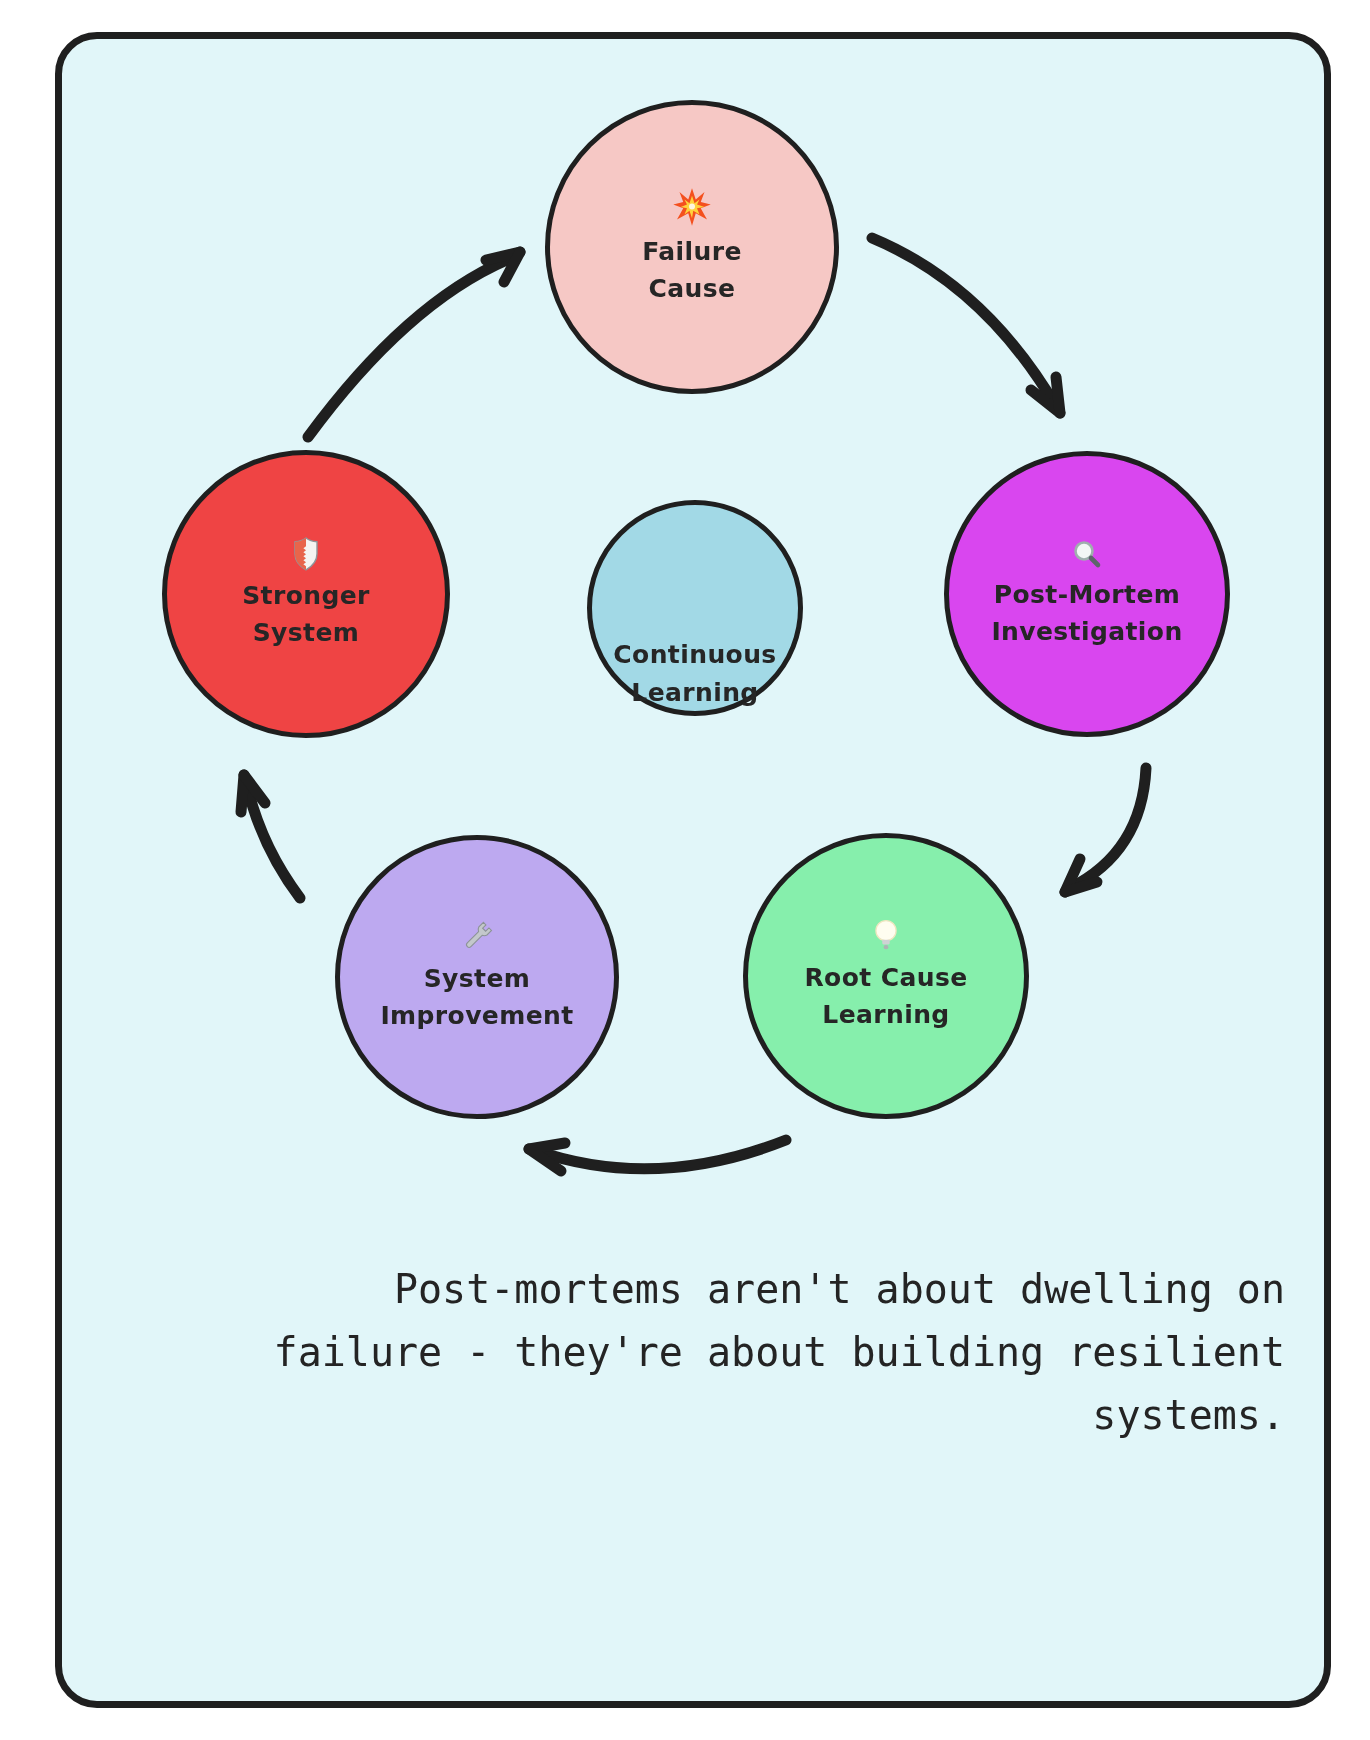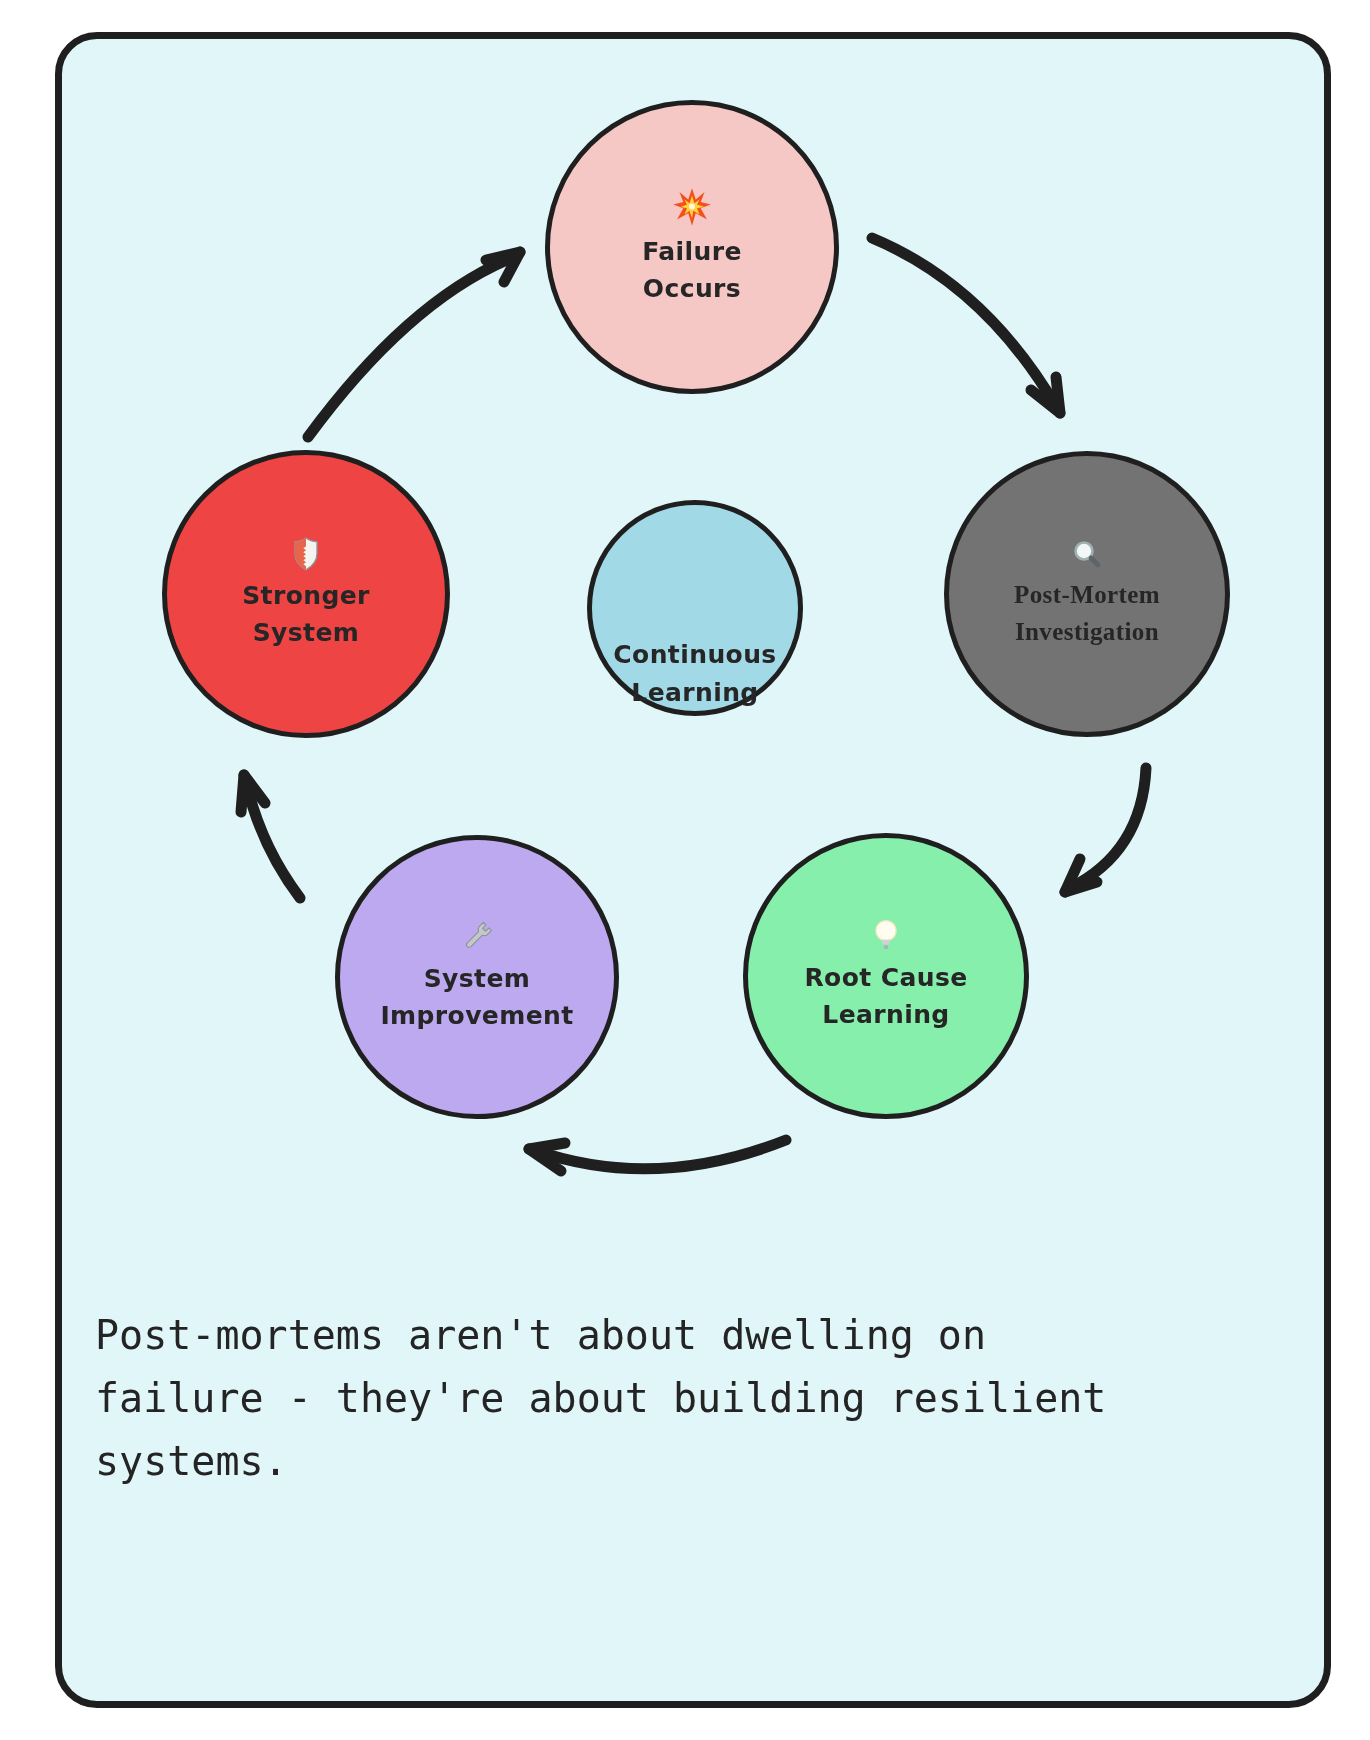--- a/index.html
+++ b/index.html
@@ -53,26 +53,27 @@
   }
   .arrows path {
     fill: none;
     stroke: #1f1f1f;
     stroke-width: 11;
     stroke-linecap: round;
     stroke-linejoin: round;
   }
   .caption {
     position: absolute;
-    left: 95px; top: 1304px;
+    left: 95px; top: 1258px;
     width: 1190px;
     font-family: "DejaVu Sans Mono", monospace;
     font-size: 40px;
     line-height: 1.58;
     color: #242424;
+    text-align: right;
   }
   .caption p {
     margin: 0 0 56px 0;
     white-space: pre-line;
   }
 </style>
 </head>
 <body>
 
 <div class="frame" style="background-color: rgb(225, 246, 249);"></div>
@@ -112,24 +113,24 @@
 
 <div class="node" id="node-failure" style="background-color: rgb(246, 200, 197);">
   <span class="icon">
     <svg width="40" height="40" viewBox="0 0 32 32">
       <polygon points="16,1 19,10 26,4 23,12 31,14 23,17 28,26 19,21 16,31 13,21 4,26 9,17 1,14 9,12 6,4 13,10" fill="#f4501e"></polygon>
       <polygon points="16,7 18,13 22,10 20,14 26,16 20,17 22,22 17,19 16,25 14,19 10,22 12,17 7,16 12,14 10,10 14,13" fill="#ffd23c"></polygon>
       <circle cx="16" cy="15.5" r="2.4" fill="#fff7df"></circle>
     </svg>
   </span>
   <span class="label">Failure
-Occurs</span>
+Cause</span>
 </div>
 
-<div class="node" id="node-postmortem" style="background-color: #737373; font-family: Liberation Serif, serif;">
+<div class="node" id="node-postmortem" style="background-color: #d946ef;">
   <span class="icon">
     <svg width="32" height="32" viewBox="0 0 32 32">
       <circle cx="13" cy="13" r="8.5" fill="#f3f7f6" stroke="#9fb0ae" stroke-width="2.6"></circle>
       <line x1="20" y1="20" x2="27" y2="27" stroke="#5d6569" stroke-width="4.6" stroke-linecap="round"></line>
     </svg>
   </span>
   <span class="label">Post-Mortem
 Investigation</span>
 </div>
 

